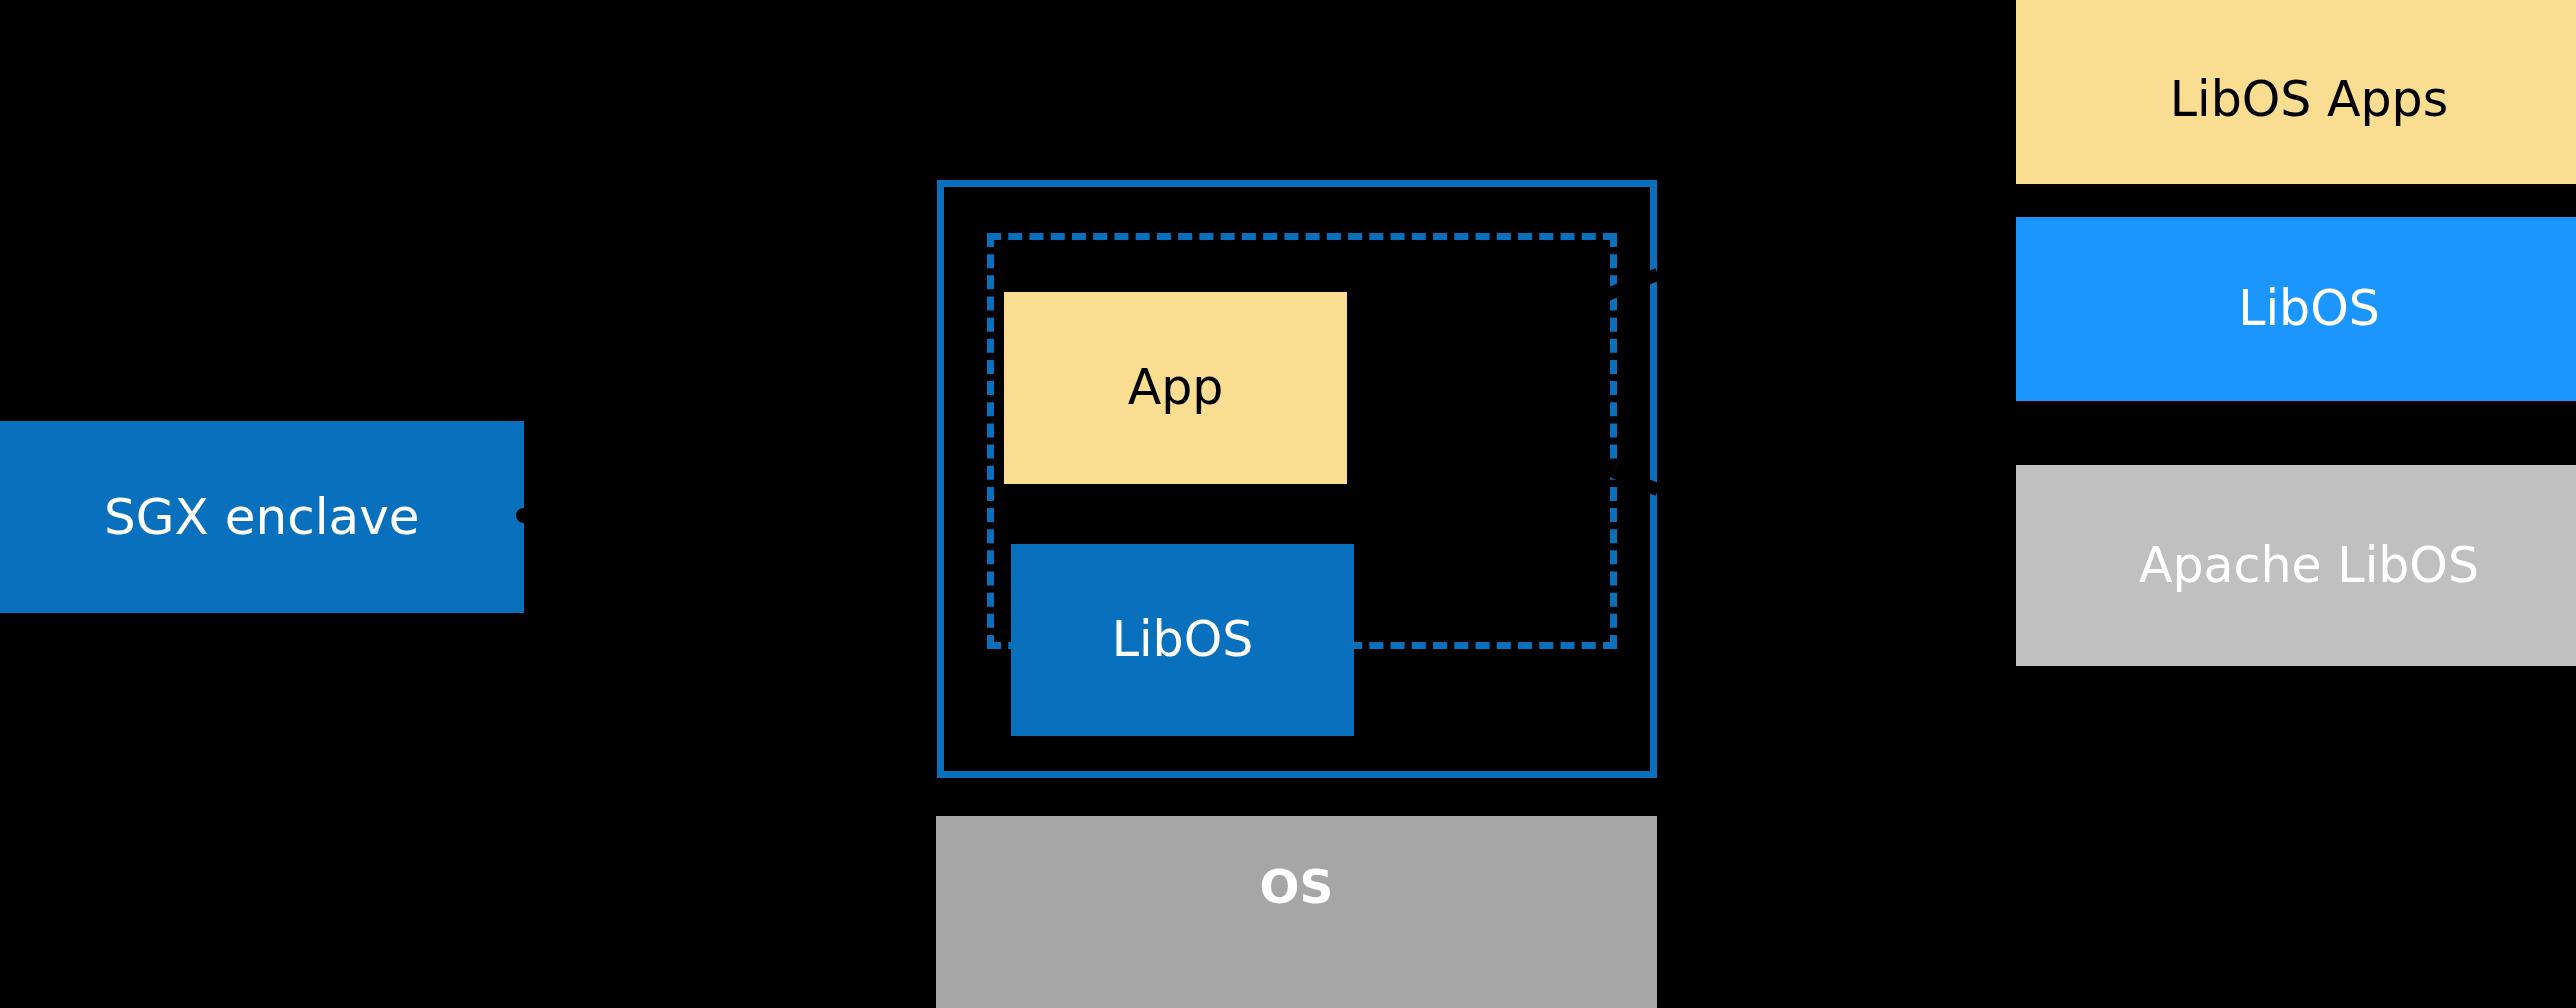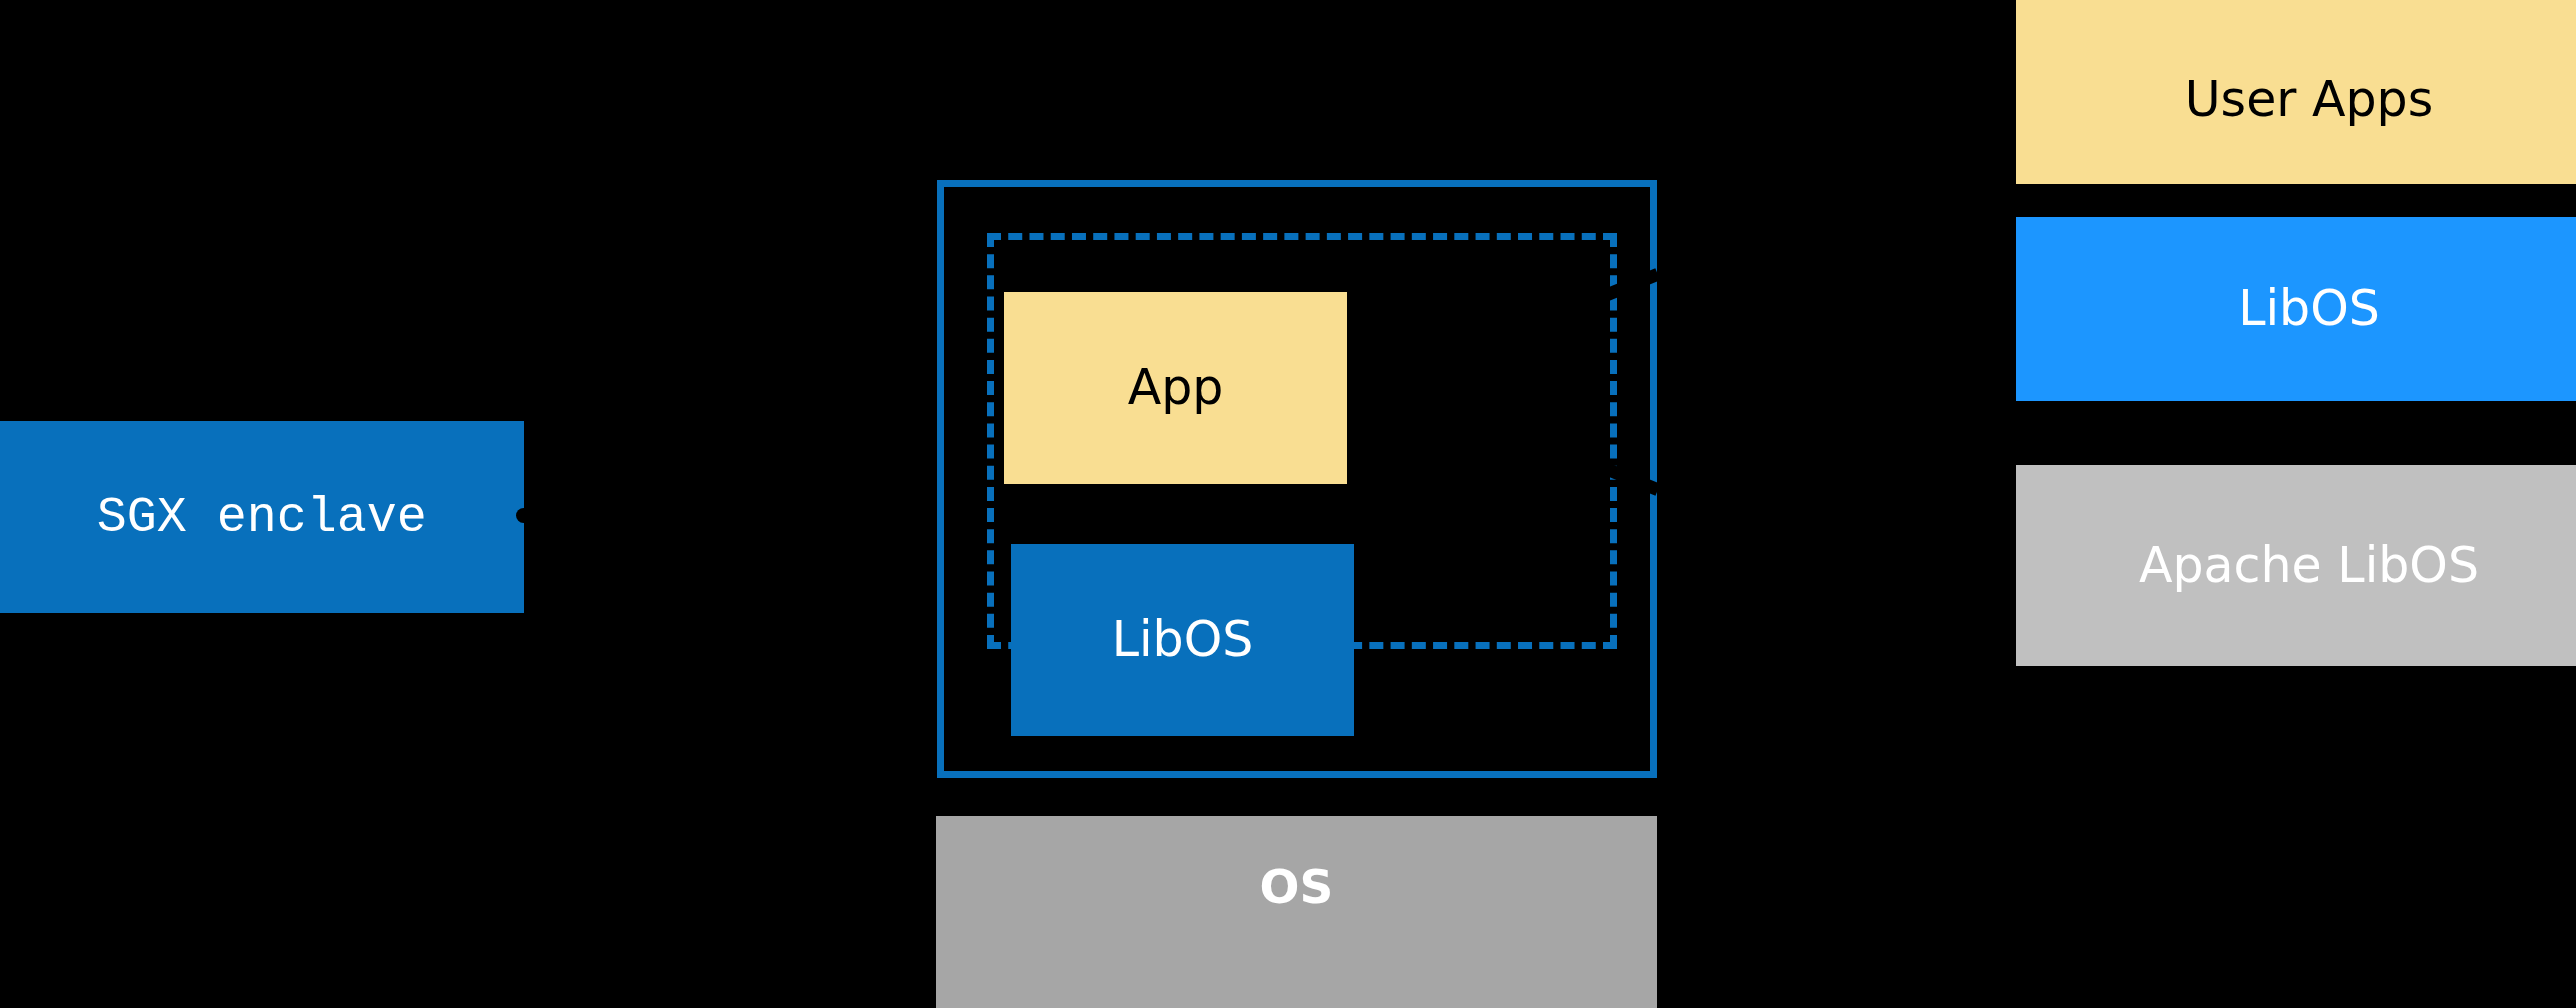--- a/index.html
+++ b/index.html
@@ -32,21 +32,21 @@
   
   #sgx-enclave-box {
     left: -8.4px;
     top: 421px;
     width: 532px;
     height: 192px;
     background: #0870BC;
     color: #FFFFFF;
     font-size: 50px;
   }
-  #sgx-enclave-box .boxlabel { padding-left: 8.4px; font-family: Liberation Mono, monospace; }
+  #sgx-enclave-box .boxlabel { padding-left: 8.4px; }
 
   
   #enclave-container {
     left: 937px;
     top: 180px;
     width: 720px;
     height: 598px;
     border: 7.5px solid #0870BC;
     background: transparent;
   }
@@ -182,21 +182,21 @@
 
   <div class="box" id="libos-box">
     <span class="boxlabel">LibOS</span>
   </div>
 
   <div class="box" id="os-box">
     <span class="boxlabel">OS</span>
   </div>
 
   <div class="box" id="user-apps-box">
-    <span class="boxlabel">User Apps</span>
+    <span class="boxlabel">LibOS Apps</span>
   </div>
 
   <div class="box" id="bigdl-box">
     <span class="boxlabel">LibOS</span>
   </div>
 
   <div class="box" id="apache-spark-box">
     <span class="boxlabel">Apache LibOS</span>
   </div>
 

